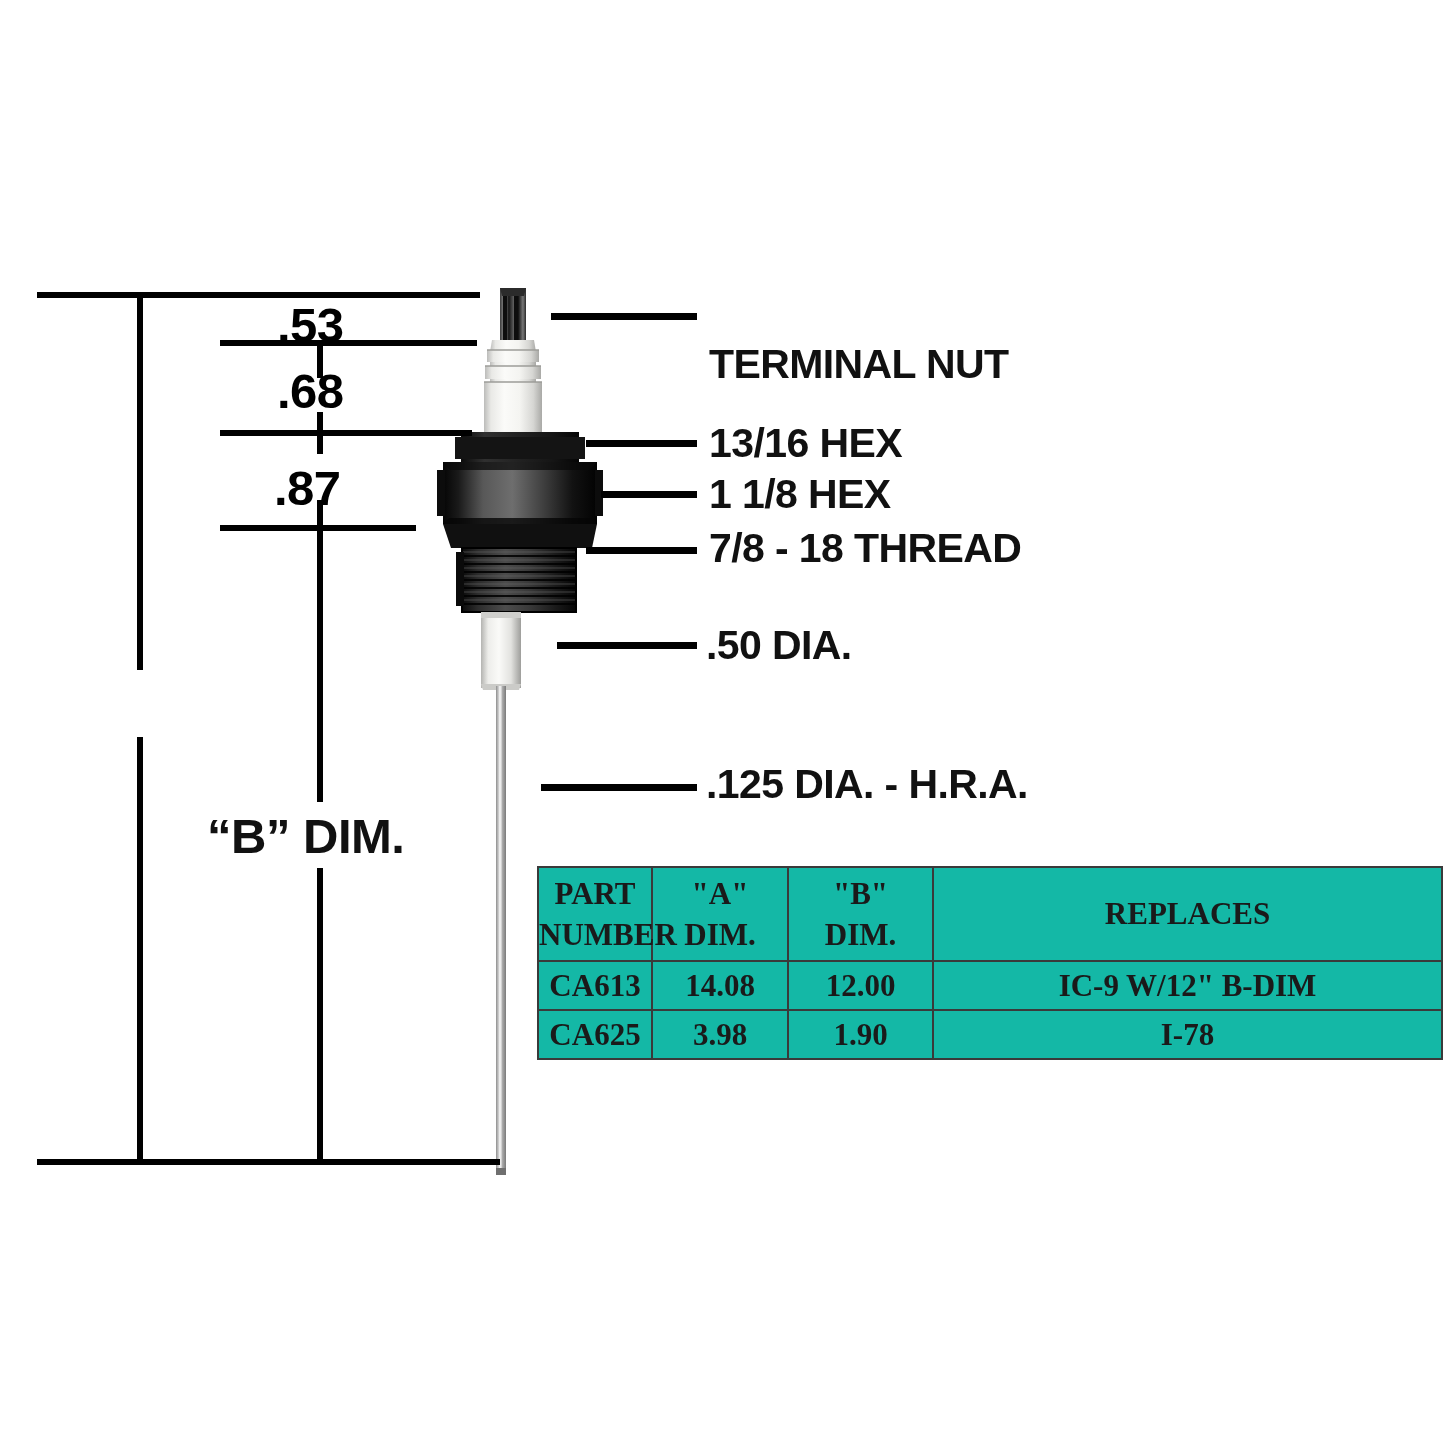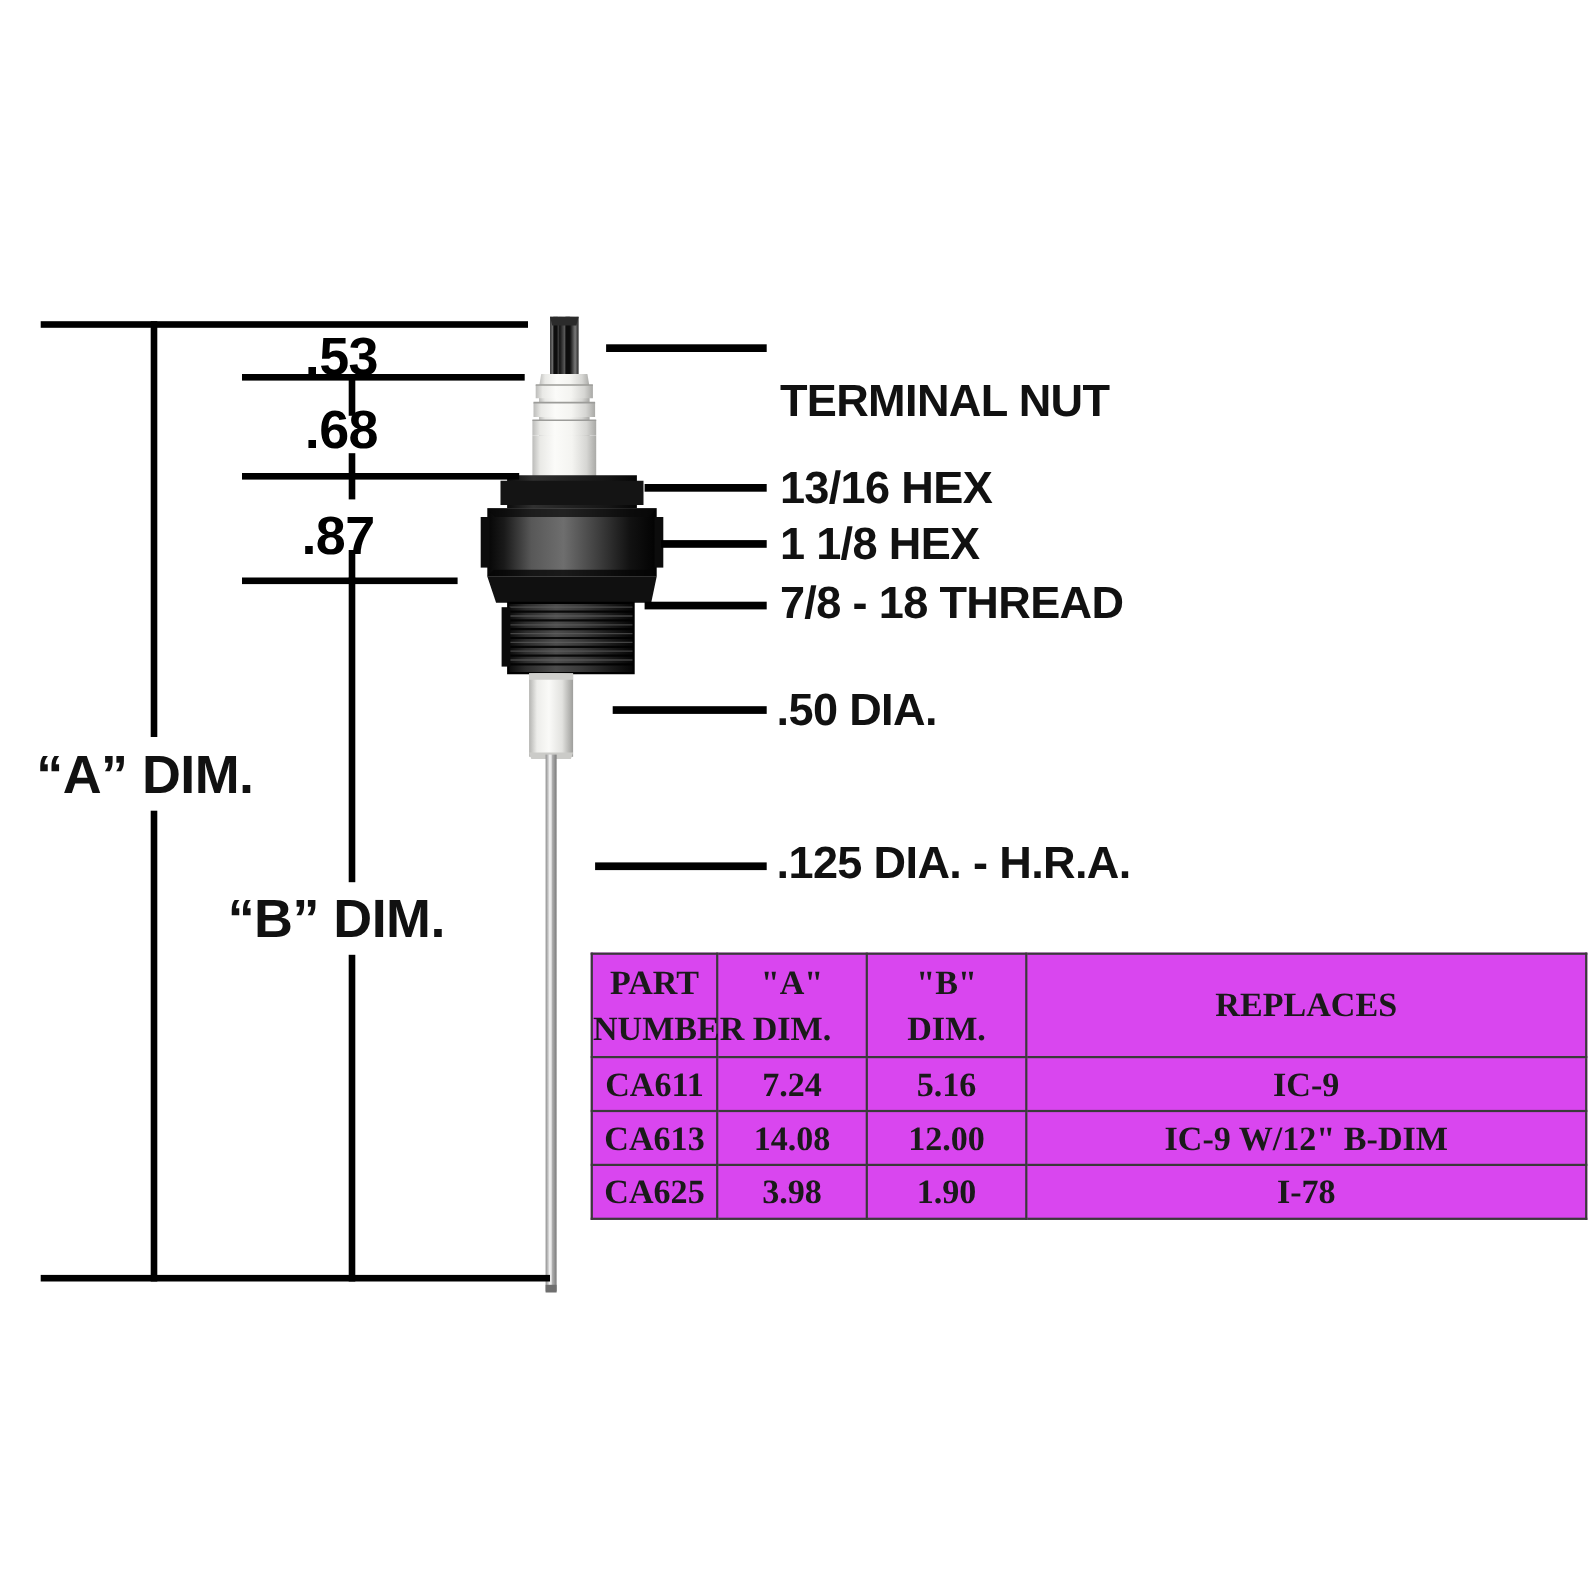--- a/index.html
+++ b/index.html
@@ -49,21 +49,21 @@
 
   
   .spectable{
     position:absolute;
     left:537px; top:866px;
     width:896px;
     border-collapse:collapse;
     font-family:"Liberation Serif", serif;
     font-weight:bold;
     color:#1a1a1a;
-    background:#d946ef;
+    background:#14b8a6;
     table-layout:fixed;
   }
   .spectable td,.spectable th{
     border:2px solid #3a3a3a;
     text-align:center;
     vertical-align:middle;
     font-size:31px;
     padding:0;
     line-height:36px;
   }
@@ -243,21 +243,20 @@
   <div class="hline" style="left:220px;top:430px;width:252px;height:6px;"></div>
   <div class="vline" style="left:317px;top:412px;width:6px;height:42px;"></div>
 
   <div class="hline" style="left:220px;top:525px;width:196px;height:6px;"></div>
   <div class="vline" style="left:317px;top:500px;width:6px;height:30px;"></div>
 
   <div class="dimtext" style="left:277px;top:297px;font-size:49px;">.53</div>
   <div class="dimtext" style="left:277px;top:363px;font-size:49px;">.68</div>
   <div class="dimtext" style="left:274px;top:460px;font-size:49px;">.87</div>
 
-  <div class="abdim" style="left:33px;top:677px;">“A” DIM.</div>
   <div class="abdim" style="left:207px;top:808px;">“B” DIM.</div>
 
   <div class="hline" style="left:551px;top:313px;width:146px;height:7px;"></div>
   <div class="hline" style="left:586px;top:440px;width:111px;height:7px;"></div>
   <div class="hline" style="left:601px;top:491px;width:96px;height:7px;"></div>
   <div class="hline" style="left:586px;top:547px;width:111px;height:7px;"></div>
   <div class="hline" style="left:557px;top:642px;width:140px;height:7px;"></div>
   <div class="hline" style="left:541px;top:784px;width:156px;height:7px;"></div>
 
   <div class="calltext" style="left:709px;top:292px;">
@@ -288,26 +287,20 @@
         </th>
         <th class="c2">
           <span class="hdr-two">"B"</span>
           <span class="hdr-two">DIM.</span>
         </th>
         <th class="c3">REPLACES</th>
       </tr>
     </thead>
     <tbody>
       <tr>
-        <td>CA611</td>
-        <td>7.24</td>
-        <td>5.16</td>
-        <td>IC-9</td>
-      </tr>
-      <tr>
         <td>CA613</td>
         <td>14.08</td>
         <td>12.00</td>
         <td>IC-9 W/12" B-DIM</td>
       </tr>
       <tr>
         <td>CA625</td>
         <td>3.98</td>
         <td>1.90</td>
         <td>I-78</td>

